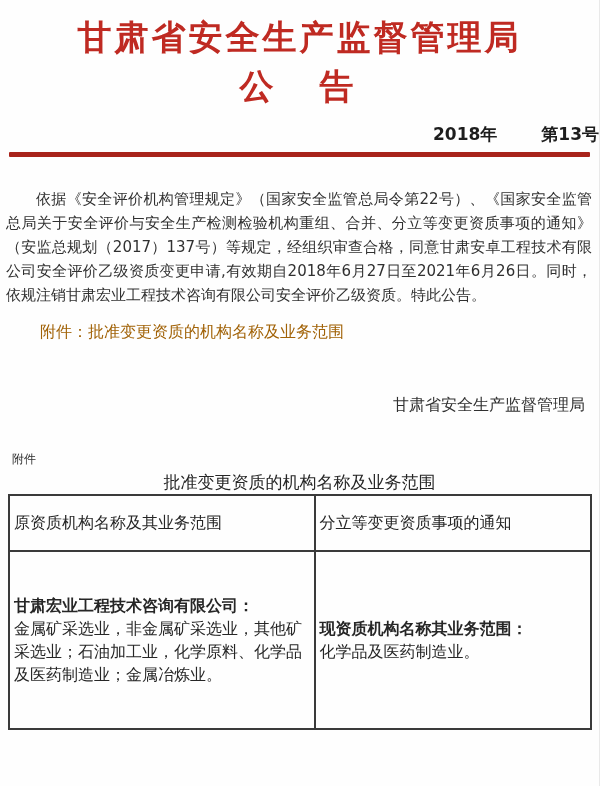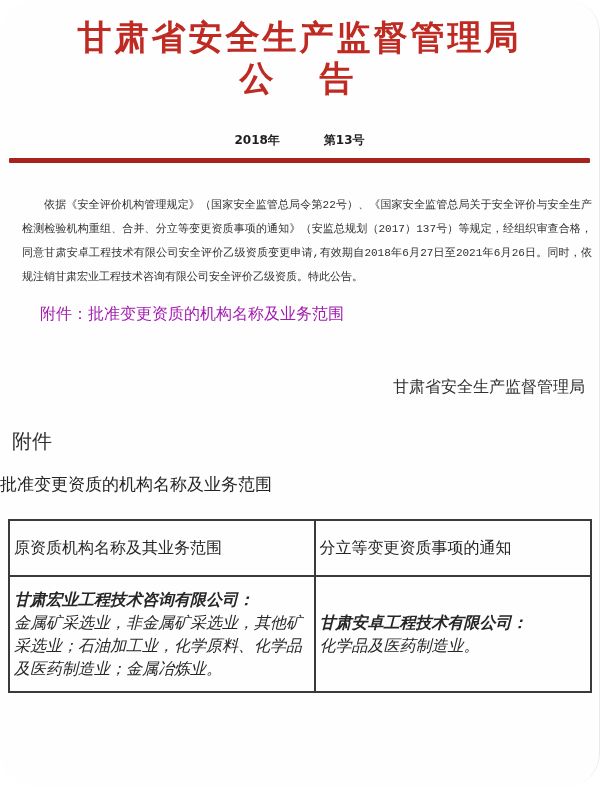--- a/index.html
+++ b/index.html
@@ -1,15 +1,15 @@
 <!DOCTYPE html>
 <html lang="zh" style="--accent-red: #bf2a22; --rule-red: #a8231b;"><head>
 <meta charset="utf-8">
 <style>
-  * { margin:0; padding:0; box-sizing:border-box;border-radius:32px; }
+  * { margin:0; padding:0; box-sizing:border-box; }
   html,body { background:#ffffff; }
   body { font-family:"DejaVu Sans","Liberation Sans",sans-serif; }
 
   .page {
     position:relative;
     width:600px; height:786px;
     margin:0 auto;
     background:#fefefe;
     color:#2b2b2b;
     overflow:hidden;
@@ -20,102 +20,100 @@
   .doc-title {
     text-align:center;
     color:var(--accent-red,#bf2a22);
     font-weight:bold;
     font-family:"Liberation Serif","DejaVu Serif",serif;
     font-size:34px;
     line-height:1.2;
     letter-spacing:3px;
   }
   .title1 { padding-top:18px; }
-  .title2 { letter-spacing:6px; }
+  .title2 { margin-top:8px; letter-spacing:6px; }
 
   .issue-line {
-    margin-top:28px;
-    text-align:center;
+    margin-top:14px;
+    text-align:right;
     font-weight:bold;
-    font-size:12px;
+    font-size:17px;
     line-height:24px;
     color:#1d1d1d;
   }
   .issue-gap { display:inline-block; width:44px; }
 
   .red-rule {
     height:5px;
     margin:6px 9px 0 9px;
     background:var(--rule-red,#a8231b);
     border-radius:1px;
   }
 
   
   .para {
-    margin:30px 7px 0 22px;
-    font-size:11px;
+    margin:30px 7px 0 6px;
+    font-size:15px;
     line-height:24px;
     text-indent:2em;
     text-align:justify;
     color:#303030;
-    font-family:Liberation Mono, monospace;
   }
 
   .attach-note {
     margin:14px 8px 0 40px;
     font-size:16px;
     line-height:22px;
-    color:#a21caf;
+    color:#a16207;
   }
 
   .signature {
     margin-top:48px;
     padding-right:14px;
     text-align:right;
     font-size:16px;
     line-height:27px;
     color:#303030;
   }
   .sig-date { padding-right:40px; }
 
   
   .attach-label {
     margin:30px 0 0 12px;
-    font-size:20px;
+    font-size:12px;
     line-height:22px;
     color:#303030;
   }
 
   .table-title {
-    margin-top:20px;
-    text-align:left;
+    text-align:center;
     font-size:17px;
     line-height:24px;
     color:#262626;
   }
 
   table.res-table {
     width:584px;
-    margin:23px 8px 0 8px;
+    margin:0 8px 0 8px;
     border-collapse:collapse;
     table-layout:fixed;
   }
   .res-table th, .res-table td {
     border:2px solid #3a3a3a;
     font-size:16px;
     font-weight:normal;
     text-align:left;
     vertical-align:middle;
     padding:4px 4px;
     color:#262626;
   }
   .res-table col.c-old { width:52.5%; }
   .res-table col.c-new { width:47.5%; }
   .res-table th { height:56px; line-height:22px; }
-  .res-table td { height:116px; line-height:23px;font-style:italic; }
+  .res-table td { height:178px; line-height:23px; }
   .org-name { font-weight:bold; }
   .org-scope { font-weight:normal; }
 </style>
 </head>
 <body>
 
 <div class="page">
 
   <div class="doc-title title1">甘肃省安全生产监督管理局</div>
 
@@ -148,20 +146,20 @@
       <tr>
         <th>原资质机构名称及其业务范围</th>
         <th>分立等变更资质事项的通知</th>
       </tr>
       <tr>
         <td>
           <div class="org-name">甘肃宏业工程技术咨询有限公司：</div>
           <div class="org-scope">金属矿采选业，非金属矿采选业，其他矿采选业；石油加工业，化学原料、化学品及医药制造业；金属冶炼业。</div>
         </td>
         <td>
-          <div class="org-name">甘肃安卓工程技术有限公司：</div>
+          <div class="org-name">现资质机构名称其业务范围：</div>
           <div class="org-scope">化学品及医药制造业。</div>
         </td>
       </tr>
     </tbody>
   </table>
 
 </div>
 
 </body></html>

